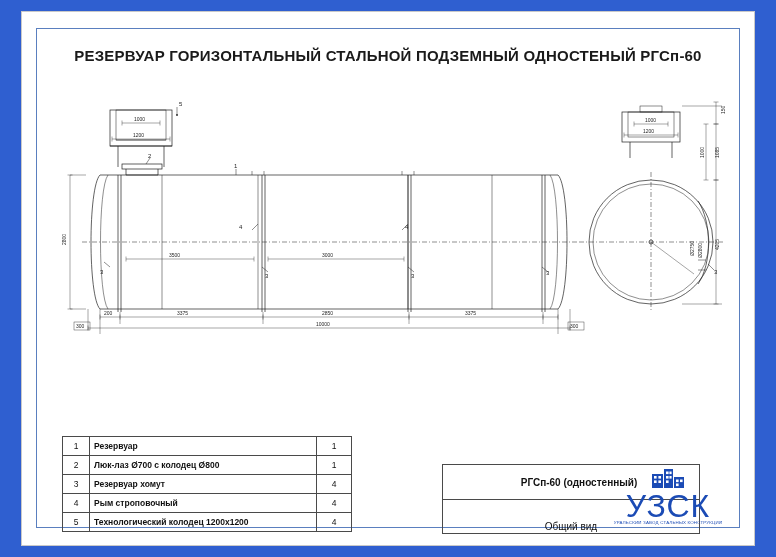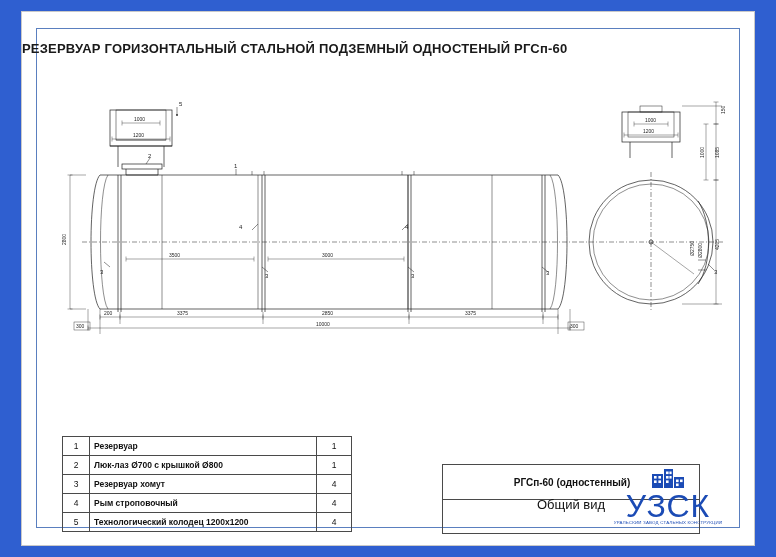--- a/index.html
+++ b/index.html
@@ -30,23 +30,24 @@
     height: 498px;
     border: 1px solid #5a7fbf;
   }
   .ttl {
     position: absolute;
     font-weight: bold;
     color: #1a1a1a;
   }
   #title {
     left: 0;
-    top: 29px;
+    top: 35px;
     width: 100%;
-    font-size: 13px;
+    text-align: center;
+    font-size: 15px;
     letter-spacing: 0.2px;
   }
   svg.dwg {
     position: absolute;
     left: 0;
     top: 0;
     width: 776px;
     height: 557px;
     overflow: visible;
   }
@@ -90,28 +91,28 @@
     width: 256px;
     height: 68px;
     border: 1px solid #4a4a4a;
   }
   #stamp .sep {
     position: absolute;
     left: 0; top: 34px; width: 100%;
     border-top: 1px solid #4a4a4a;
   }
   #stamp .r1 {
-    position: absolute; left: 1px; top: 0; width: 100%; height: 34px;
+    position: absolute; left: 8px; top: 0; width: 100%; height: 34px;
     display: flex; align-items: center; justify-content: center;
     font-size: 10px; font-weight: bold; color: #111;
   }
   #stamp .r2 {
-    position: absolute; left: 0; top: 23px; width: 100%; height: 33px;
+    position: absolute; left: 0; top: 45px; width: 100%; height: 33px;
     display: flex; align-items: center; justify-content: center;
-    font-size: 13px; color: #111;
+    font-size: 10px; color: #111;
   }
   
   #logo {
     position: absolute;
     right: 26px;
     bottom: 20px;
     width: 120px;
     text-align: center;
     color: #1b4bb5;
   }
@@ -324,21 +325,21 @@
 
   <table id="spec">
     <tbody>
       <tr>
         <td class="num">1</td>
         <td class="nm">Резервуар</td>
         <td class="qty">1</td>
       </tr>
       <tr>
         <td class="num">2</td>
-        <td class="nm">Люк-лаз Ø700 с крышкой Ø800</td>
+        <td class="nm">Люк-лаз Ø700 с колодец Ø800</td>
         <td class="qty">1</td>
       </tr>
       <tr>
         <td class="num">3</td>
         <td class="nm">Резервуар хомут</td>
         <td class="qty">4</td>
       </tr>
       <tr>
         <td class="num">4</td>
         <td class="nm">Рым строповочный</td>

